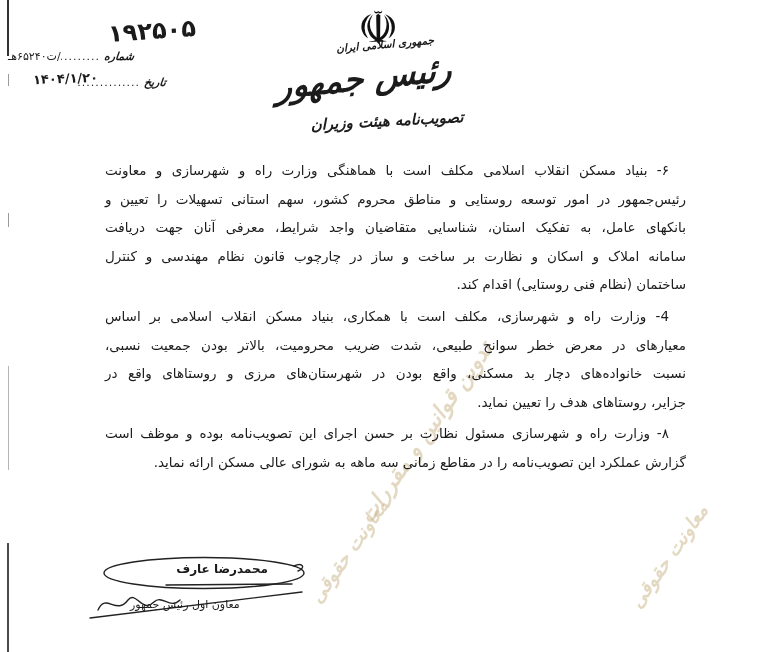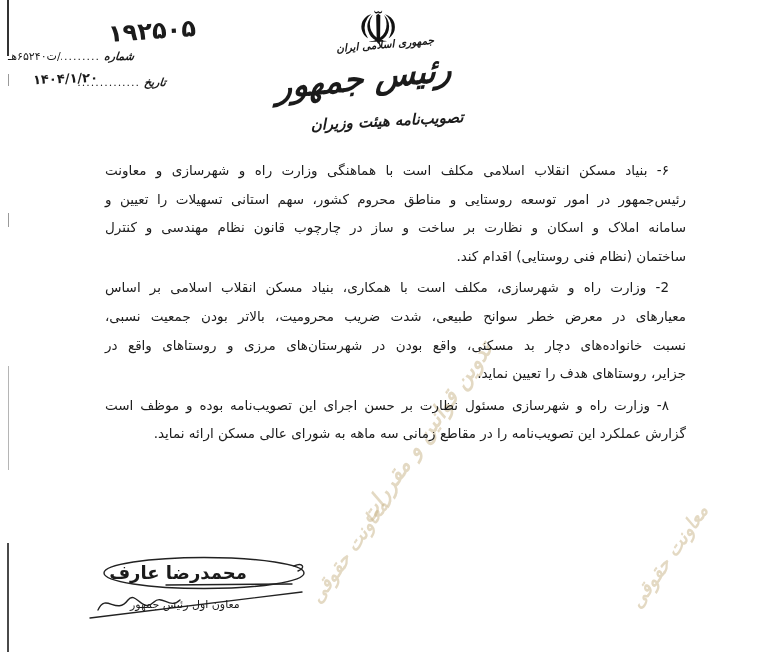--- a/index.html
+++ b/index.html
@@ -71,22 +71,22 @@
     opacity:.5;transform:rotate(-55deg);
   }
   .wm1{left:318px;top:420px;}
   .wm2{left:288px;top:540px;font-size:19px;}
   .wm3{left:608px;top:545px;font-size:19px;}
 
   
   .sig{position:absolute;left:88px;top:554px;width:218px;height:74px;}
   .sig svg{position:absolute;left:0;top:0;}
   .sig .name{
-    position:absolute;left:0;top:8px;width:218px;text-align:center;
-    padding-right:38px;box-sizing:border-box;font-size:18px;font-weight:bold;
+    position:absolute;left:0;top:8px;width:218px;
+    padding-right:38px;box-sizing:border-box;font-size:12px;font-weight:bold;
     direction:rtl;white-space:nowrap;
   }
   .sig .title{
     position:absolute;left:42px;top:44px;font-size:11px;direction:rtl;white-space:nowrap;
   }
 </style>
 </head>
 <body>
 
 <div class="page">
@@ -117,25 +117,26 @@
   <div class="cabinet-subtitle">تصویب‌نامه هیئت وزیران</div>
 
   <div class="wm wm1" style="color: rgb(201, 180, 136);">تدوین قوانین و مقررات</div>
   <div class="wm wm2" style="color: rgb(201, 180, 136);">معاونت حقوقی</div>
   <div class="wm wm3" style="color: rgb(201, 180, 136);">معاونت حقوقی</div>
 
   <div class="doc-body">
       <div class="para">
         <div class="line">۶- بنیاد مسکن انقلاب اسلامی مکلف است با هماهنگی وزارت راه و شهرسازی و معاونت</div>
         <div class="line">رئیس‌جمهور در امور توسعه روستایی و مناطق محروم کشور، سهم استانی تسهیلات را تعیین و</div>
+        <div class="line">بانکهای عامل، به تفکیک استان، شناسایی متقاضیان واجد شرایط، معرفی آنان جهت دریافت</div>
         <div class="line">سامانه املاک و اسکان و نظارت بر ساخت و ساز در چارچوب قانون نظام مهندسی و کنترل</div>
         <div class="line last">ساختمان (نظام فنی روستایی) اقدام کند.</div>
       </div>
       <div class="para">
-        <div class="line">2- وزارت راه و شهرسازی، مکلف است با همکاری، بنیاد مسکن انقلاب اسلامی بر اساس</div>
+        <div class="line">4- وزارت راه و شهرسازی، مکلف است با همکاری، بنیاد مسکن انقلاب اسلامی بر اساس</div>
         <div class="line">معیارهای در معرض خطر سوانح طبیعی، شدت ضریب محرومیت، بالاتر بودن جمعیت نسبی،</div>
         <div class="line">نسبت خانواده‌های دچار بد مسکنی، واقع بودن در شهرستان‌های مرزی و روستاهای واقع در</div>
         <div class="line last">جزایر، روستاهای هدف را تعیین نماید.</div>
       </div>
       <div class="para">
         <div class="line">۸- وزارت راه و شهرسازی مسئول نظارت بر حسن اجرای این تصویب‌نامه بوده و موظف است</div>
         <div class="line last">گزارش عملکرد این تصویب‌نامه را در مقاطع زمانی سه ماهه به شورای عالی مسکن ارائه نماید.</div>
       </div>
     </div>
 

